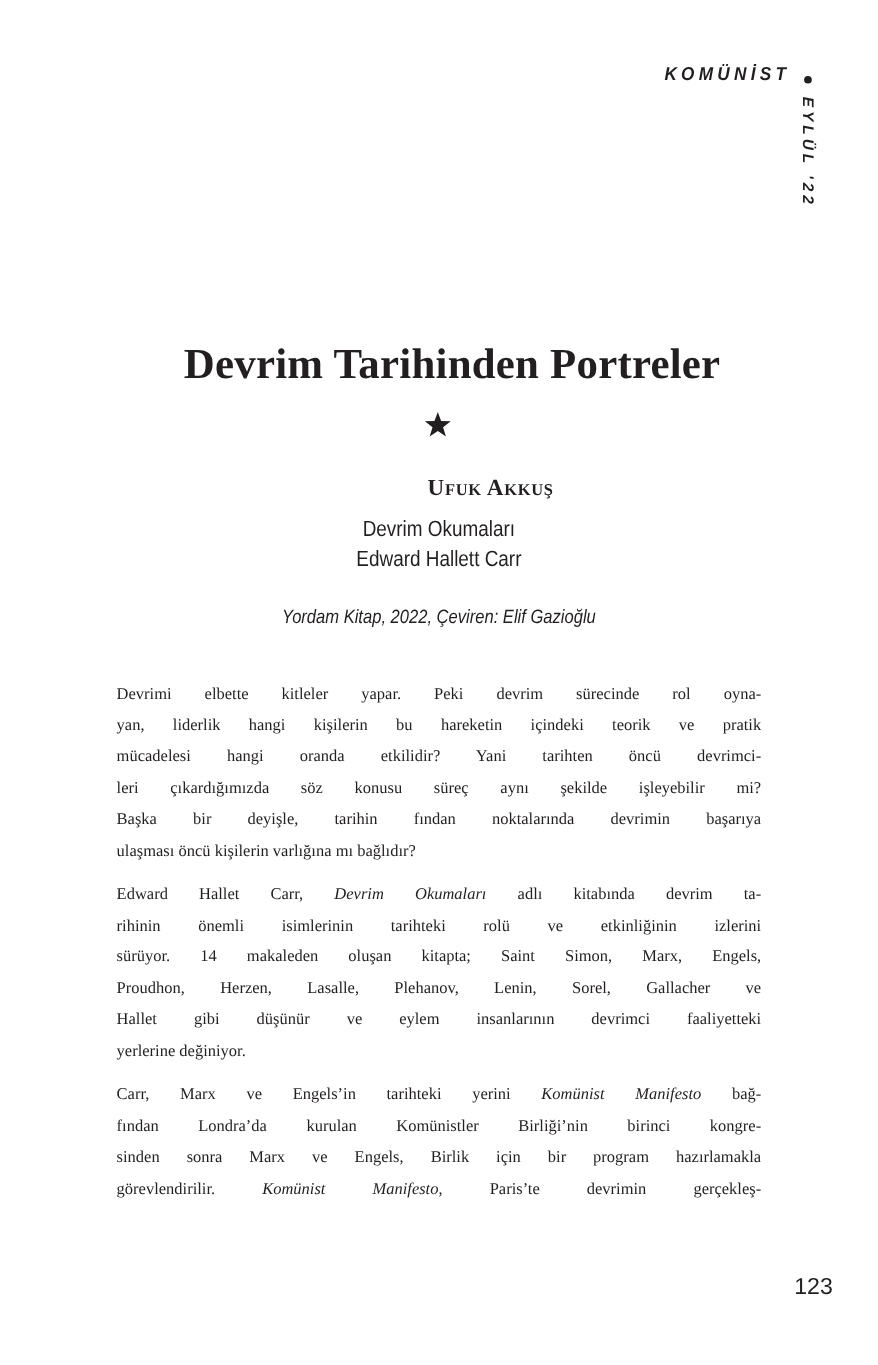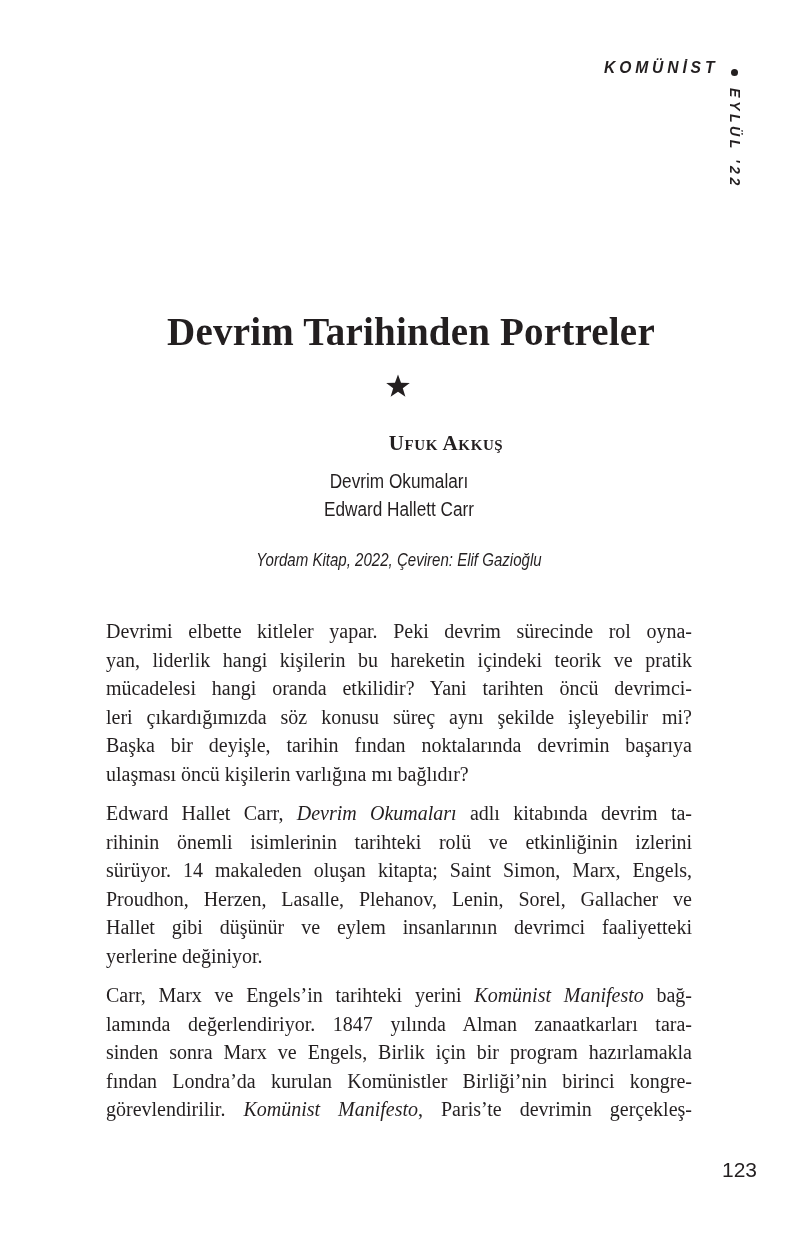--- a/index.html
+++ b/index.html
@@ -109,21 +109,21 @@
       font-size: 17.5px;
       color: #231f20;
       transform: scaleX(0.86);
       transform-origin: center top;
     }
     .body-text {
       position: absolute;
       left: 106px;
       width: 586px;
       font-family: "Liberation Serif", serif;
-      font-size: 20px;
+      font-size: 15px;
       line-height: 28.6px;
       text-align: justify;
       color: #231f20;
       hyphens: manual;
     }
     .body-text .line {
       display: block;
       text-align: justify;
       text-align-last: justify;
       white-space: nowrap;
@@ -188,21 +188,20 @@
   <div class="body-text p2">
       <span class="line"><span class="inner"><span>Edward Hallet Carr, </span><em>Devrim Okumaları</em><span> adlı kitabında devrim ta-</span></span></span>
       <span class="line"><span class="inner"><span>rihinin önemli isimlerinin tarihteki rolü ve etkinliğinin izlerini</span></span></span>
       <span class="line"><span class="inner"><span>sürüyor. 14 makaleden oluşan kitapta; Saint Simon, Marx, Engels,</span></span></span>
       <span class="line"><span class="inner"><span>Proudhon, Herzen, Lasalle, Plehanov, Lenin, Sorel, Gallacher ve</span></span></span>
       <span class="line"><span class="inner"><span>Hallet gibi düşünür ve eylem insanlarının devrimci faaliyetteki</span></span></span>
       <span class="line last"><span class="inner"><span>yerlerine değiniyor.</span></span></span>
     </div>
   <div class="body-text p3">
       <span class="line"><span class="inner"><span>Carr, Marx ve Engels’in tarihteki yerini </span><em>Komünist Manifesto</em><span> bağ-</span></span></span>
-      <span class="line"><span class="inner"><span>lamında değerlendiriyor. 1847 yılında Alman zanaatkarları tara-</span></span></span>
+      <span class="line"><span class="inner"><span>fından Londra’da kurulan Komünistler Birliği’nin birinci kongre-</span></span></span>
       <span class="line"><span class="inner"><span>sinden sonra Marx ve Engels, Birlik için bir program hazırlamakla</span></span></span>
-      <span class="line"><span class="inner"><span>fından Londra’da kurulan Komünistler Birliği’nin birinci kongre-</span></span></span>
       <span class="line"><span class="inner"><span>görevlendirilir. </span><em>Komünist Manifesto</em><span>, Paris’te devrimin gerçekleş-</span></span></span>
     </div>
 
   <div class="page-number">123</div>
 
 </div>
 
 </body></html>

